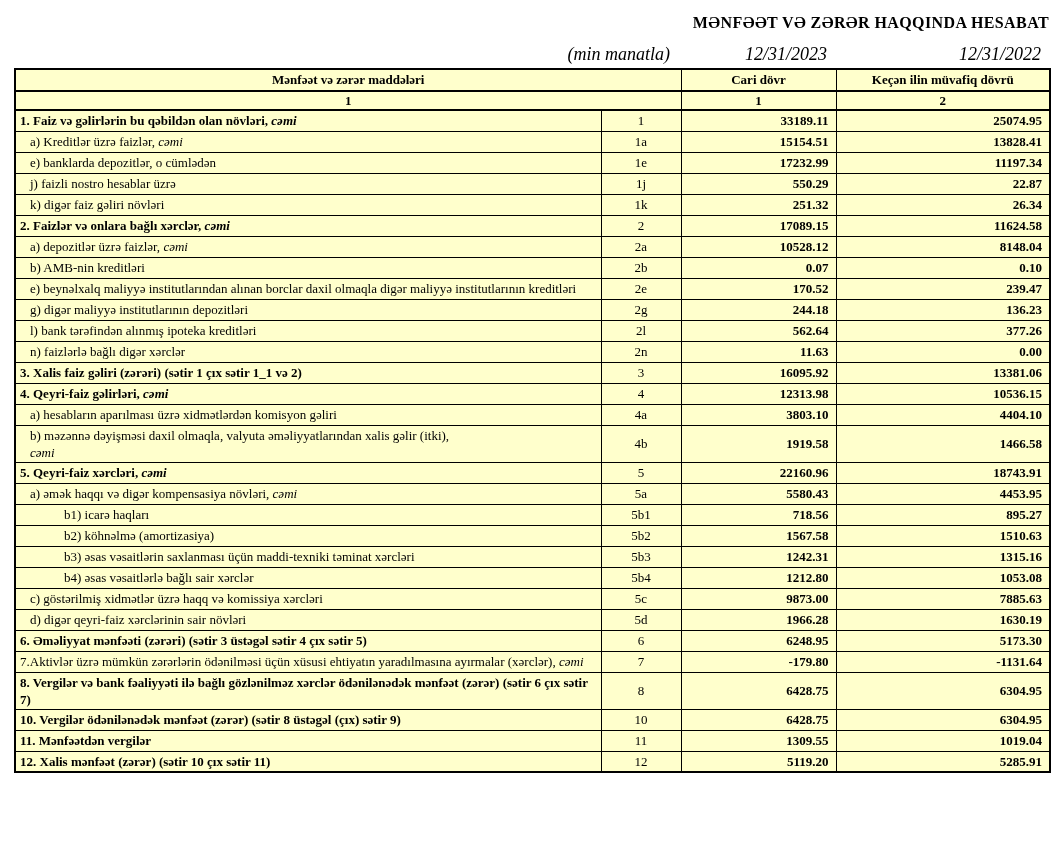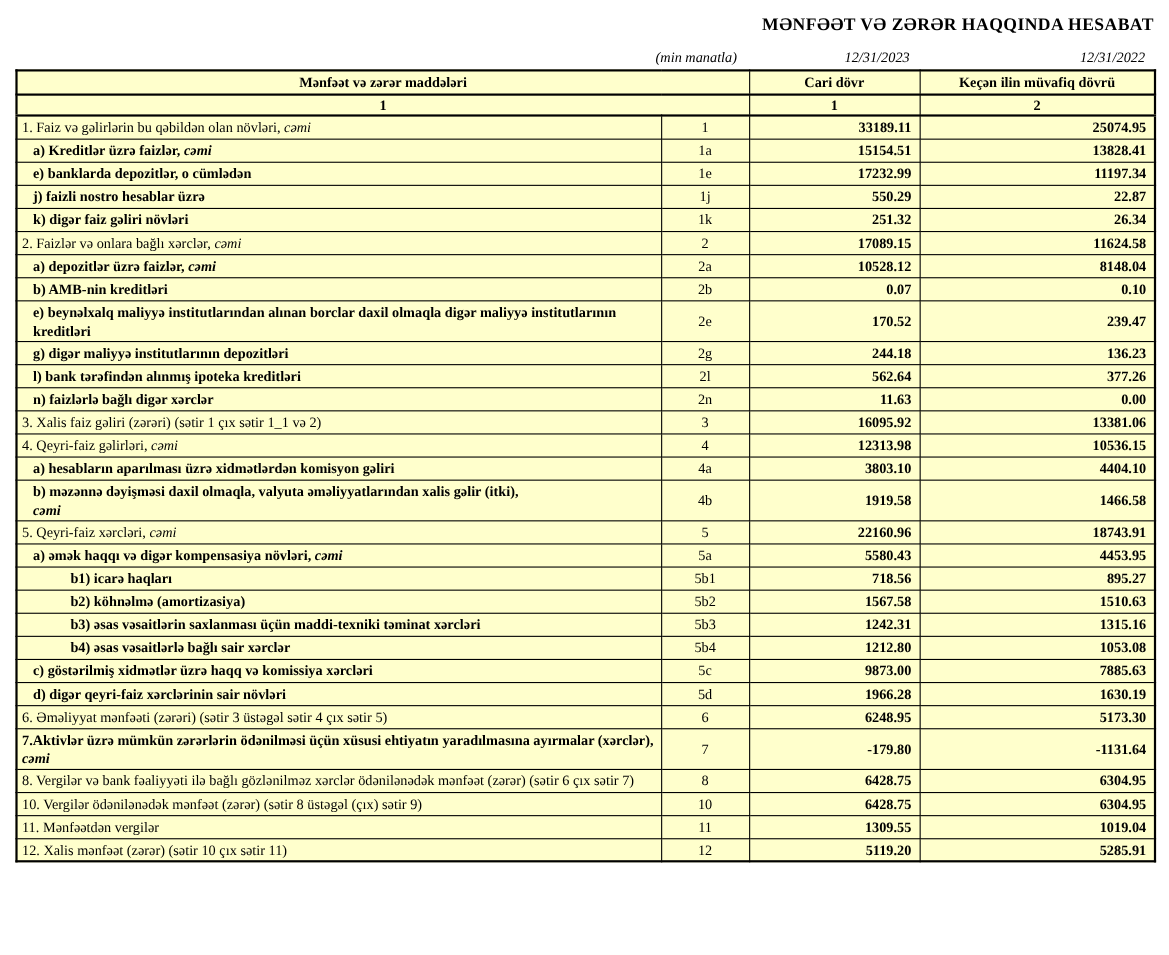--- a/index.html
+++ b/index.html
@@ -1,32 +1,32 @@
 <!DOCTYPE html>
 <html><head>
 <meta charset="utf-8">
 <style>
   * { margin:0; padding:0; box-sizing:border-box; }
   html,body { width:1063px; background:#ffffff; color:#000; font-family:"Liberation Serif", serif; }
   body { height:868px; overflow:hidden; }
   .page { padding:8px 14px 0 14px; }
   .title { text-align:right; font-weight:bold; font-size:16px; letter-spacing:.4px; margin-top:6px; margin-bottom:12px; }
-  .dates-line { display:flex; width:1035px; font-style:italic; font-size:13px; margin-bottom:3px; }
+  .dates-line { display:flex; width:1035px; font-style:italic; font-size:18px; margin-bottom:3px; }
   .dates-line .unit { width:666px; text-align:right; padding-right:10px; }
   .dates-line .d1 { width:155px; text-align:right; padding-right:8px; }
   .dates-line .d2 { width:214px; text-align:right; padding-right:8px; }
   table { border-collapse:collapse; width:1035px; background:#FFFFCC; table-layout:fixed; border:2px solid #000; }
   th, td { border:1px solid #000; font-size:13px; }
   thead { border-bottom:2px solid #000; }
   thead tr:first-child { border:2px solid #000; }
   th { font-weight:bold; text-align:center; padding:2px 4px; height:21px; }
   tr.colnums th { height:19px; padding:0 4px; font-weight:bold; }
   td { padding:1px 4px; height:21px; line-height:17px; vertical-align:middle; }
-  td.lbl { text-align:left;font-weight:bold; }
-  tr.bold td.lbl { font-weight:normal; }
+  td.lbl { text-align:left; }
+  tr.bold td.lbl { font-weight:bold; }
   td.lvl1 { padding-left:14px; }
   td.lvl2 { padding-left:48px; }
   td.code { text-align:center; }
   td.val { text-align:right; font-weight:bold; padding-right:7px; }
 </style>
 </head>
 <body>
 
 <div class="page">
   <div class="title">MƏNFƏƏT VƏ ZƏRƏR HAQQINDA HESABAT</div>

